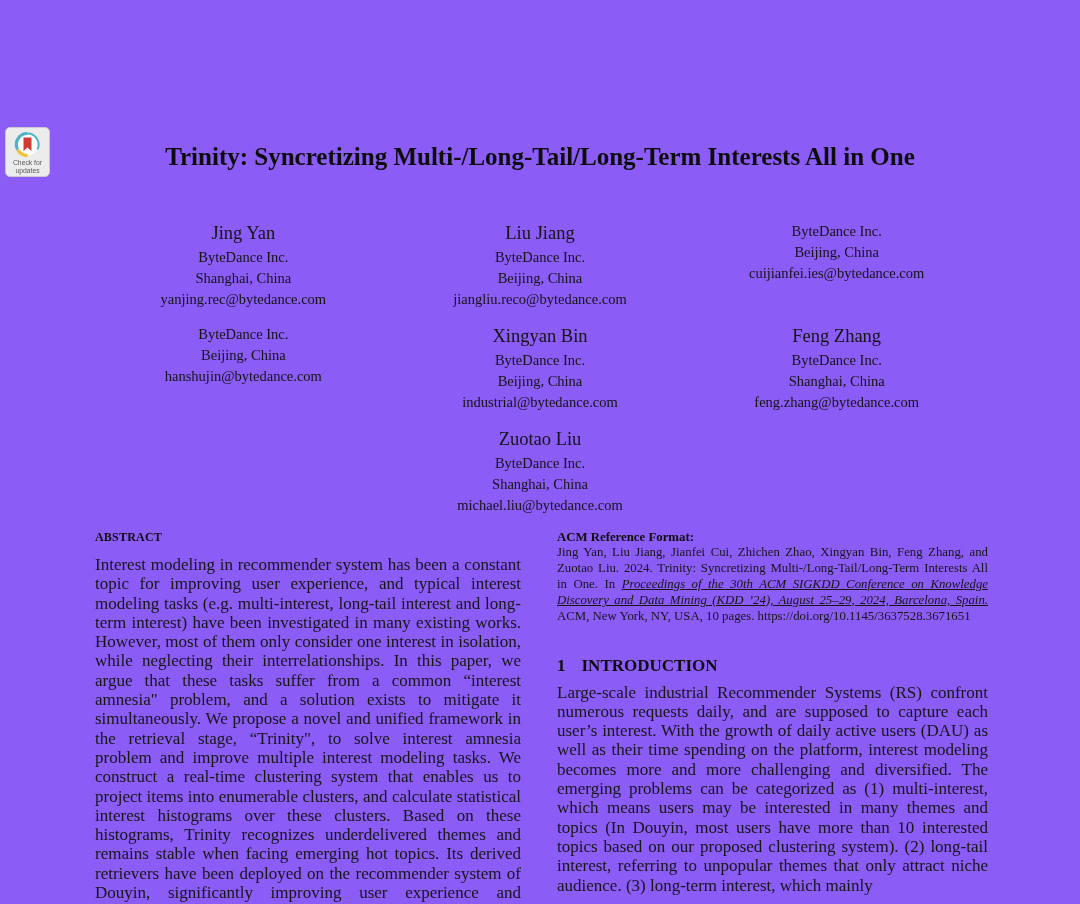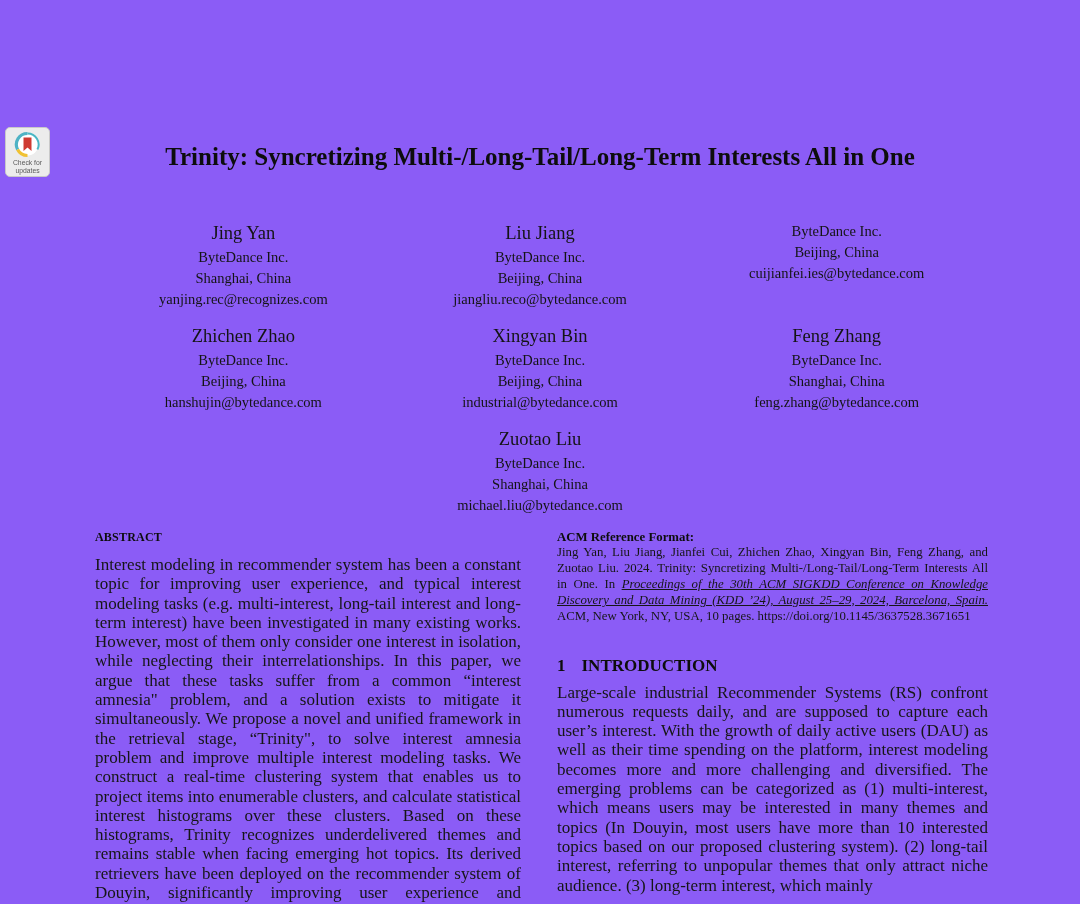--- a/index.html
+++ b/index.html
@@ -150,38 +150,37 @@
     </div>
   </div>
 
   <h1 class="title">Trinity: Syncretizing Multi-/Long-Tail/Long-Term Interests All in One</h1>
 
   <div class="authors-row row-1">
     <div class="author">
       <div class="name">Jing Yan</div>
       <div class="sub">ByteDance Inc.</div>
       <div class="sub">Shanghai, China</div>
-      <div class="sub">yanjing.rec@recognizes.com</div>
+      <div class="sub">yanjing.rec@bytedance.com</div>
     </div>
     <div class="author">
       <div class="name">Liu Jiang</div>
       <div class="sub">ByteDance Inc.</div>
       <div class="sub">Beijing, China</div>
       <div class="sub">jiangliu.reco@bytedance.com</div>
     </div>
     <div class="author">
       <div class="sub">ByteDance Inc.</div>
       <div class="sub">Beijing, China</div>
       <div class="sub">cuijianfei.ies@bytedance.com</div>
     </div>
   </div>
 
   <div class="authors-row row-2">
     <div class="author">
-      <div class="name">Zhichen Zhao</div>
       <div class="sub">ByteDance Inc.</div>
       <div class="sub">Beijing, China</div>
       <div class="sub">hanshujin@bytedance.com</div>
     </div>
     <div class="author">
       <div class="name">Xingyan Bin</div>
       <div class="sub">ByteDance Inc.</div>
       <div class="sub">Beijing, China</div>
       <div class="sub">industrial@bytedance.com</div>
     </div>

